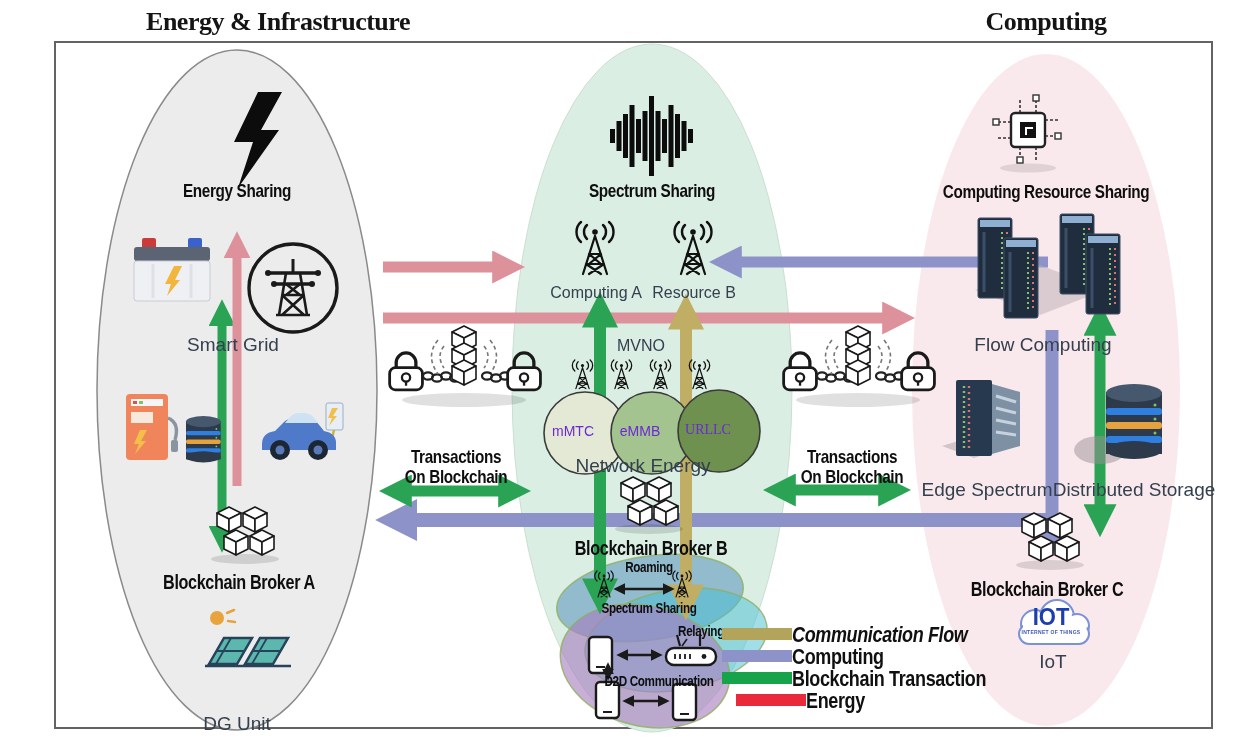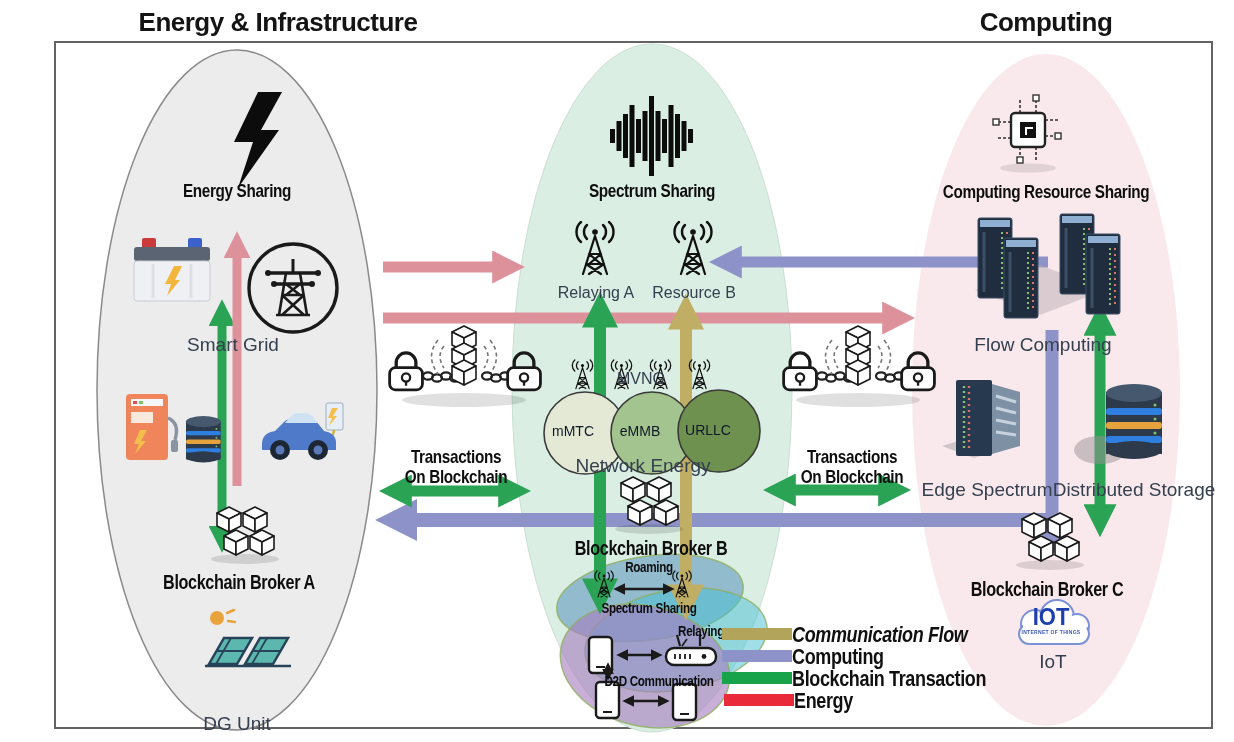--- a/index.html
+++ b/index.html
@@ -2,23 +2,23 @@
 <html><head>
 <meta charset="utf-8">
 <style>
   html,body{margin:0;padding:0;background:#fff;}
   #stage{position:relative;width:1234px;height:742px;background:#fff;overflow:hidden;
          font-family:"Liberation Sans",sans-serif;}
   #arrows-icons{position:absolute;left:0;top:0;}
   .lbl{position:absolute;transform:translate(-50%,-50%);white-space:nowrap;
        color:#35404f;font-size:19px;line-height:1.05;}
   .lbl.sm{font-size:16px;}
-  .lbl.xs{font-size:14px;color:#0f172a;}
+  .lbl.xs{font-size:14px;color:#6d28d9;}
   .hdr{position:absolute;transform:translate(-50%,-50%);white-space:nowrap;
-       font-family:Liberation Sans, sans-serif;font-weight:bold;font-size:26px;color:#141414;
+       font-family:Liberation Serif, serif;font-weight:bold;font-size:26px;color:#141414;
        letter-spacing:-0.5px;}
   .bold-c{position:absolute;white-space:nowrap;font-weight:bold;color:#0e0e0e;
        font-size:17px;letter-spacing:-0.4px;transform:translate(-50%,-50%) scaleX(0.9) scaleY(1.12);}
   .bold-c.b18{font-size:18px;}
   .bold-c.b13{font-size:13px;}
   .legend-row{position:absolute;height:22px;}
   .legend-swatch{position:absolute;width:70px;height:12px;}
   .legend-label{position:absolute;left:792px;white-space:nowrap;font-weight:bold;font-size:20px;
        color:#101010;letter-spacing:-0.4px;transform:scaleX(0.9) scaleY(1.1);transform-origin:left center;}
   .iot-big{position:absolute;transform:translate(-50%,-50%) scaleY(1.05);font-weight:bold;font-size:22px;
@@ -333,26 +333,26 @@
 
   <div class="hdr" style="left:278px;top:22px;">Energy &amp; Infrastructure</div>
   <div class="hdr" style="left:1046px;top:22px;">Computing</div>
 
   <div class="bold-c" style="left:237px;top:191px;">Energy Sharing</div>
   <div class="lbl" style="left:233px;top:345px;">Smart Grid</div>
   <div class="bold-c b18" style="left:239px;top:583px;">Blockchain Broker A</div>
   <div class="lbl" style="left:237px;top:724px;text-align:right;">DG Unit</div>
 
   <div class="bold-c" style="left:652px;top:191px;">Spectrum Sharing</div>
-  <div class="lbl sm" style="left:596px;top:293px;">Relaying A</div>
+  <div class="lbl sm" style="left:596px;top:293px;">Computing A</div>
   <div class="lbl sm" style="left:694px;top:293px;">Resource B</div>
-  <div class="lbl sm" style="left:641px;top:346px;margin-top:33px;">MVNO</div>
+  <div class="lbl sm" style="left:641px;top:346px;">MVNO</div>
   <div class="lbl xs" style="left:573px;top:431px;">mMTC</div>
   <div class="lbl xs" style="left:640px;top:431px;">eMMB</div>
-  <div class="lbl xs" style="left:708px;top:430px;">URLLC</div>
+  <div class="lbl xs" style="left:708px;top:430px;font-family:Liberation Serif, serif;">URLLC</div>
   <div class="lbl" style="left:643px;top:466px;">Network Energy</div>
   <div class="bold-c b18" style="left:651px;top:549px;">Blockchain Broker B</div>
   <div class="bold-c b13" style="left:649px;top:567px;">Roaming</div>
   <div class="bold-c b13" style="left:649px;top:608px;">Spectrum Sharing</div>
   <div class="bold-c b13" style="left:701px;top:631px;">Relaying</div>
   <div class="bold-c b13" style="left:659px;top:681px;">D2D Communication</div>
 
   <div class="bold-c" style="left:1046px;top:192px;">Computing Resource Sharing</div>
   <div class="lbl" style="left:1043px;top:345px;">Flow Computing</div>
   <div class="lbl" style="left:987px;top:490px;">Edge Spectrum</div>
@@ -373,19 +373,19 @@
       <div class="legend-label" style="top:-5px;">Communication Flow</div>
     </div>
     <div class="legend-row" style="left:0;top:650px;width:1000px;">
       <div class="legend-swatch" style="left: 722px; top: 0px; background: rgb(141, 147, 200);"></div>
       <div class="legend-label" style="top:-5px;">Computing</div>
     </div>
     <div class="legend-row" style="left:0;top:672px;width:1000px;">
       <div class="legend-swatch" style="left: 722px; top: 0px; background: rgb(23, 163, 73);"></div>
       <div class="legend-label" style="top:-5px;">Blockchain Transaction</div>
     </div>
-    <div class="legend-row" style="left:2px;top:694px;width:1000px;padding-left:11px;">
+    <div class="legend-row" style="left:14px;top:694px;width:1000px;padding-left:11px;">
       <div class="legend-swatch" style="left: 722px; top: 0px; background: rgb(233, 42, 58);"></div>
       <div class="legend-label" style="top:-5px;">Energy</div>
     </div>
   </div>
 
 </div>
 
 </body></html>

